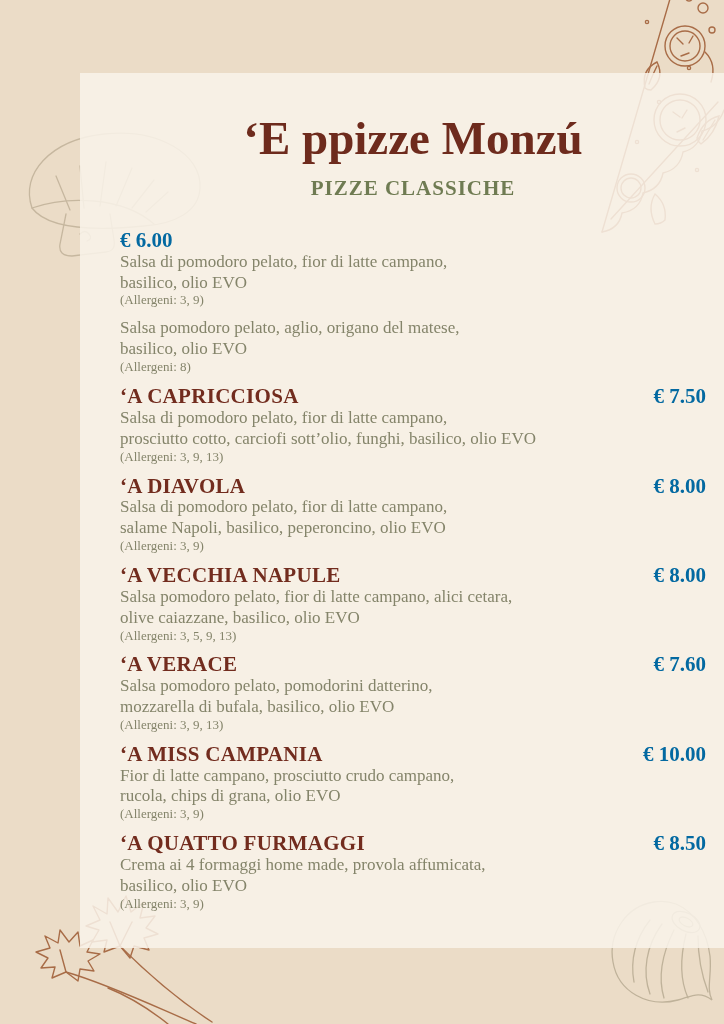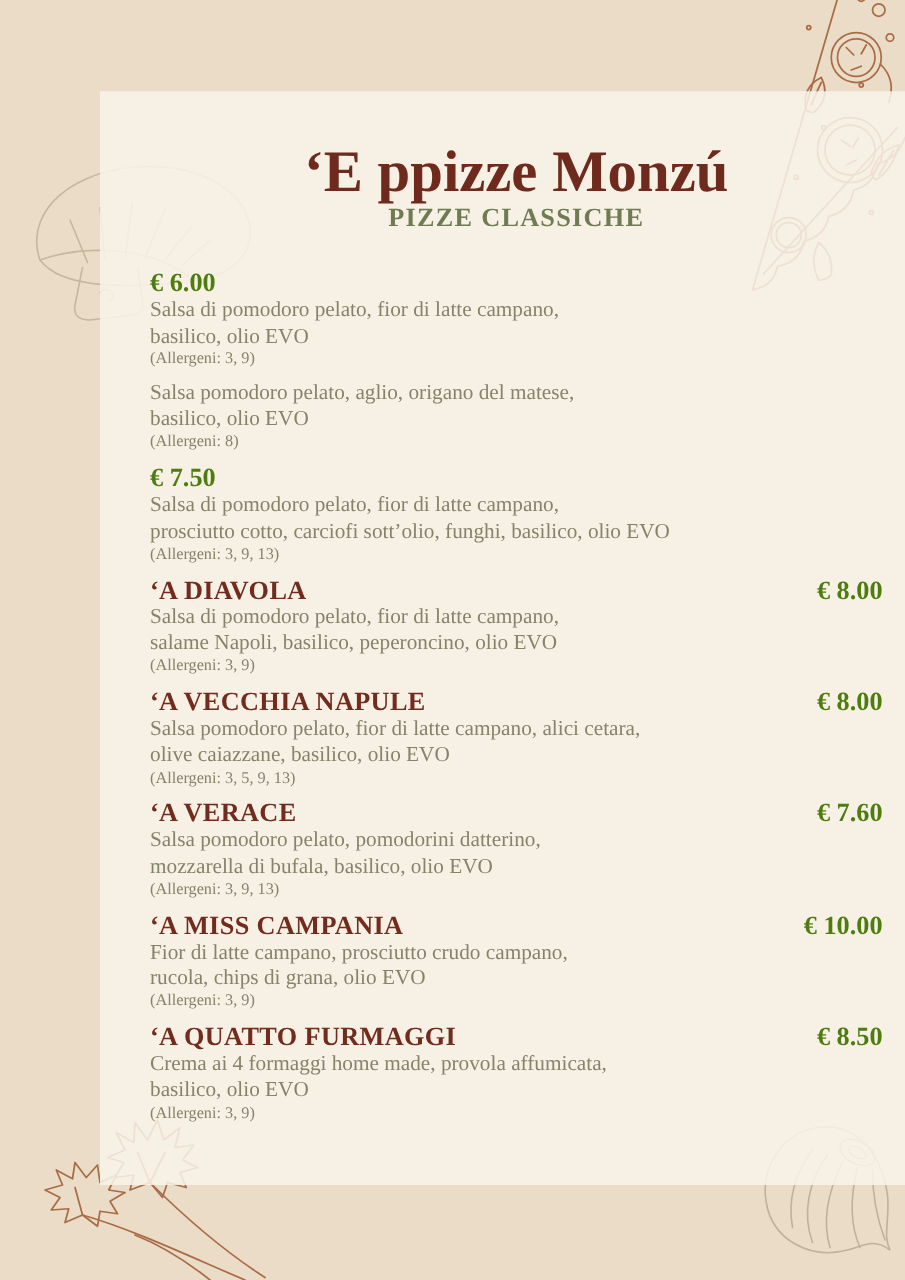--- a/index.html
+++ b/index.html
@@ -29,27 +29,27 @@
     text-align: center;
     font-size: 47px; font-weight: bold;
     color: #6e2b1d; line-height: 1.0;
     margin-top: 2px;
   }
   .subtitle {
     text-align: center;
     font-size: 21px; font-weight: bold;
     letter-spacing: 1px;
     color: #6f7b52;
-    margin-top: 0;
+    margin-top: 14px;
   }
   .menu { margin-top: 28px; }
   .item { margin-bottom: 10px; }
   .row { display: flex; justify-content: space-between; align-items: baseline; line-height: 1.08; }
   .iname  { font-size: 21px; font-weight: bold; color: #722c1e; letter-spacing: 0.3px; }
-  .iprice { font-size: 21px; font-weight: bold; color: #4d7c0f; }
+  .iprice { font-size: 21px; font-weight: bold; color: #0369a1; }
   .idesc {
     font-size: 17px; color: #84846a;
     line-height: 1.23; white-space: pre;
   }
   .iallerg { font-size: 13px; color: #84846a; line-height: 1.15; }
 </style>
 </head>
 <body>
 
 <div class="deco deco-mushroom">
@@ -147,20 +147,21 @@
     </div>
 
     <div class="item">
       <div class="idesc">Salsa pomodoro pelato, aglio, origano del matese,
 basilico, olio EVO</div>
       <div class="iallerg">(Allergeni: 8)</div>
     </div>
 
     <div class="item">
       <div class="row">
+        <span class="iname">‘A CAPRICCIOSA</span>
         <span class="iprice">€ 7.50</span>
       </div>
       <div class="idesc">Salsa di pomodoro pelato, fior di latte campano,
 prosciutto cotto, carciofi sott’olio, funghi, basilico, olio EVO</div>
       <div class="iallerg">(Allergeni: 3, 9, 13)</div>
     </div>
 
     <div class="item">
       <div class="row">
         <span class="iname">‘A DIAVOLA</span>

